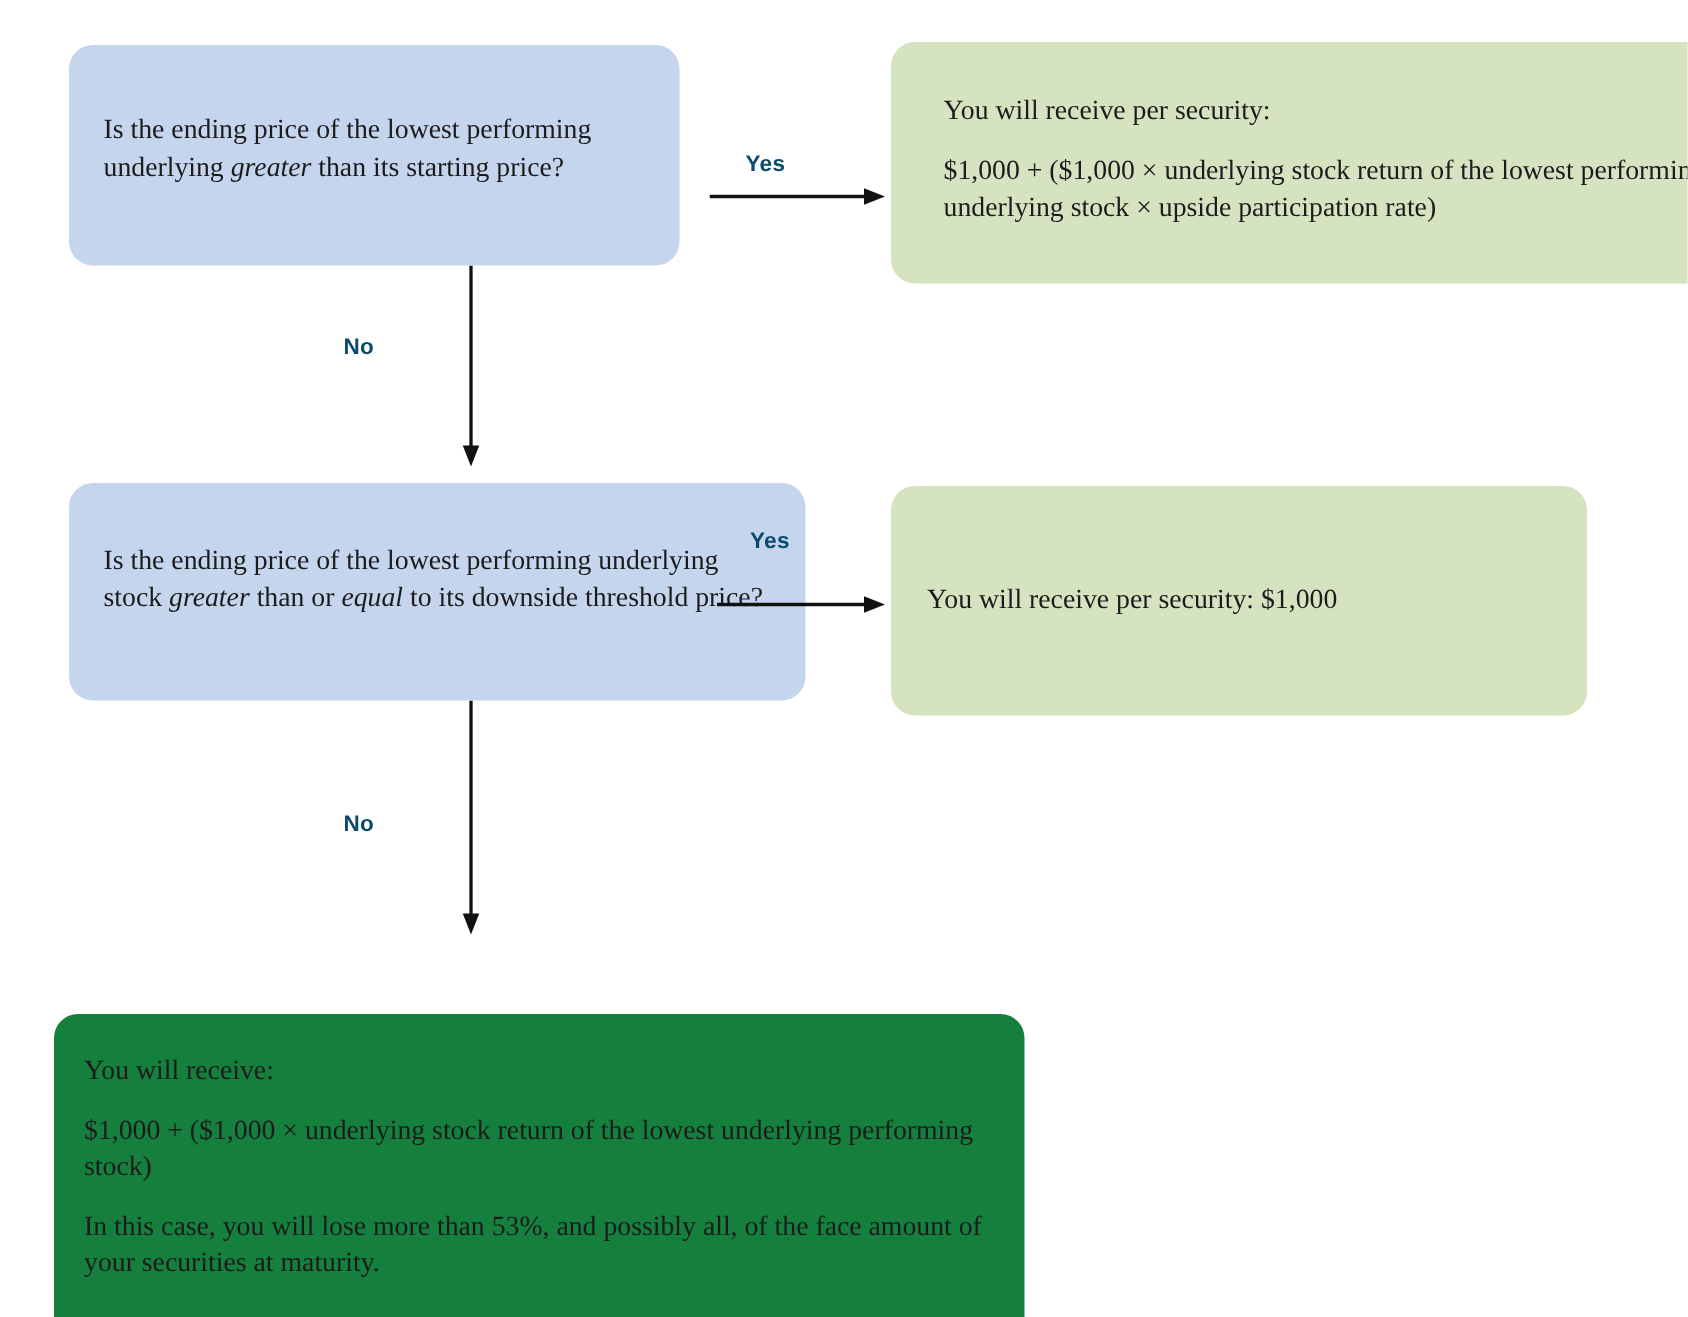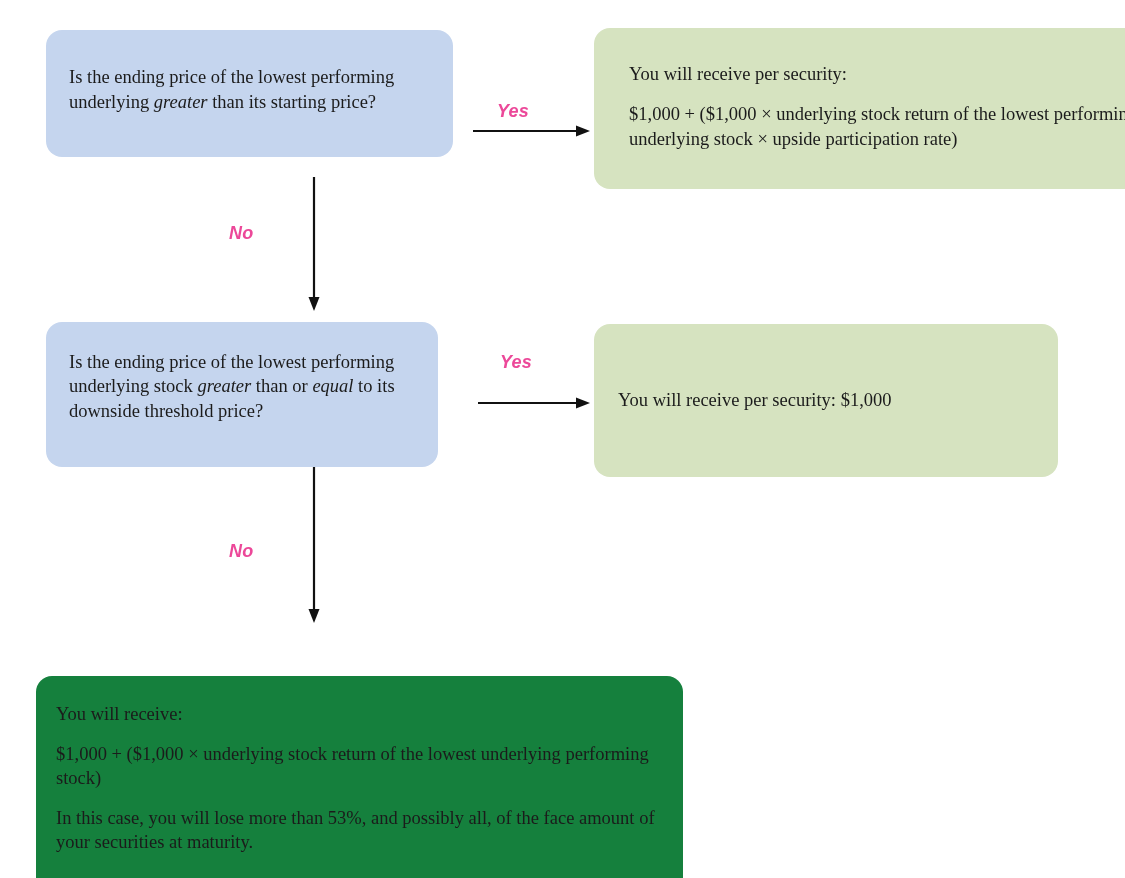--- a/index.html
+++ b/index.html
@@ -42,28 +42,28 @@
   .node .body em {
     font-style: italic;
   }
 
   
   .decision {
     background: #c5d5ee;
   }
   #decision-1 {
     left: 46px;  top: 30px;
-    width: 407px; height: 127px;
+    width: 407px; height: 147px;
     padding: 0 26px 0 23px;
   }
   #decision-1 .body { margin-top: -8px; }
 
   #decision-2 {
     left: 46px;  top: 322px;
-    width: 392px; height: 145px;
+    width: 491px; height: 145px;
     padding: 0 26px 16px 23px;
   }
 
   
   .outcome {
     background: #d6e3c0;
   }
   #outcome-1 {
     left: 594px; top: 28px;
     width: 625px; height: 161px;
@@ -93,24 +93,23 @@
   
   .edge {
     position: absolute;
   }
   .edge svg { display: block; }
 
   .edge-label {
     position: absolute;
     font-family: "Liberation Sans", "DejaVu Sans", sans-serif;
     font-weight: bold;
-    font-size: 18px;
-    color: #ec4899;
+    font-size: 15px;
+    color: #0c4a6e;
     letter-spacing: 0.2px;
-    font-style: italic;
   }
 
   #edge-yes-1      { left: 473px; top: 124px; }
   #edge-yes-1-label{ left: 497px; top: 101px; }
 
   #edge-no-1       { left: 307px; top: 177px; }
   #edge-no-1-label { left: 229px; top: 223px; }
 
   #edge-yes-2      { left: 478px; top: 396px; }
   #edge-yes-2-label{ left: 500px; top: 352px; }

